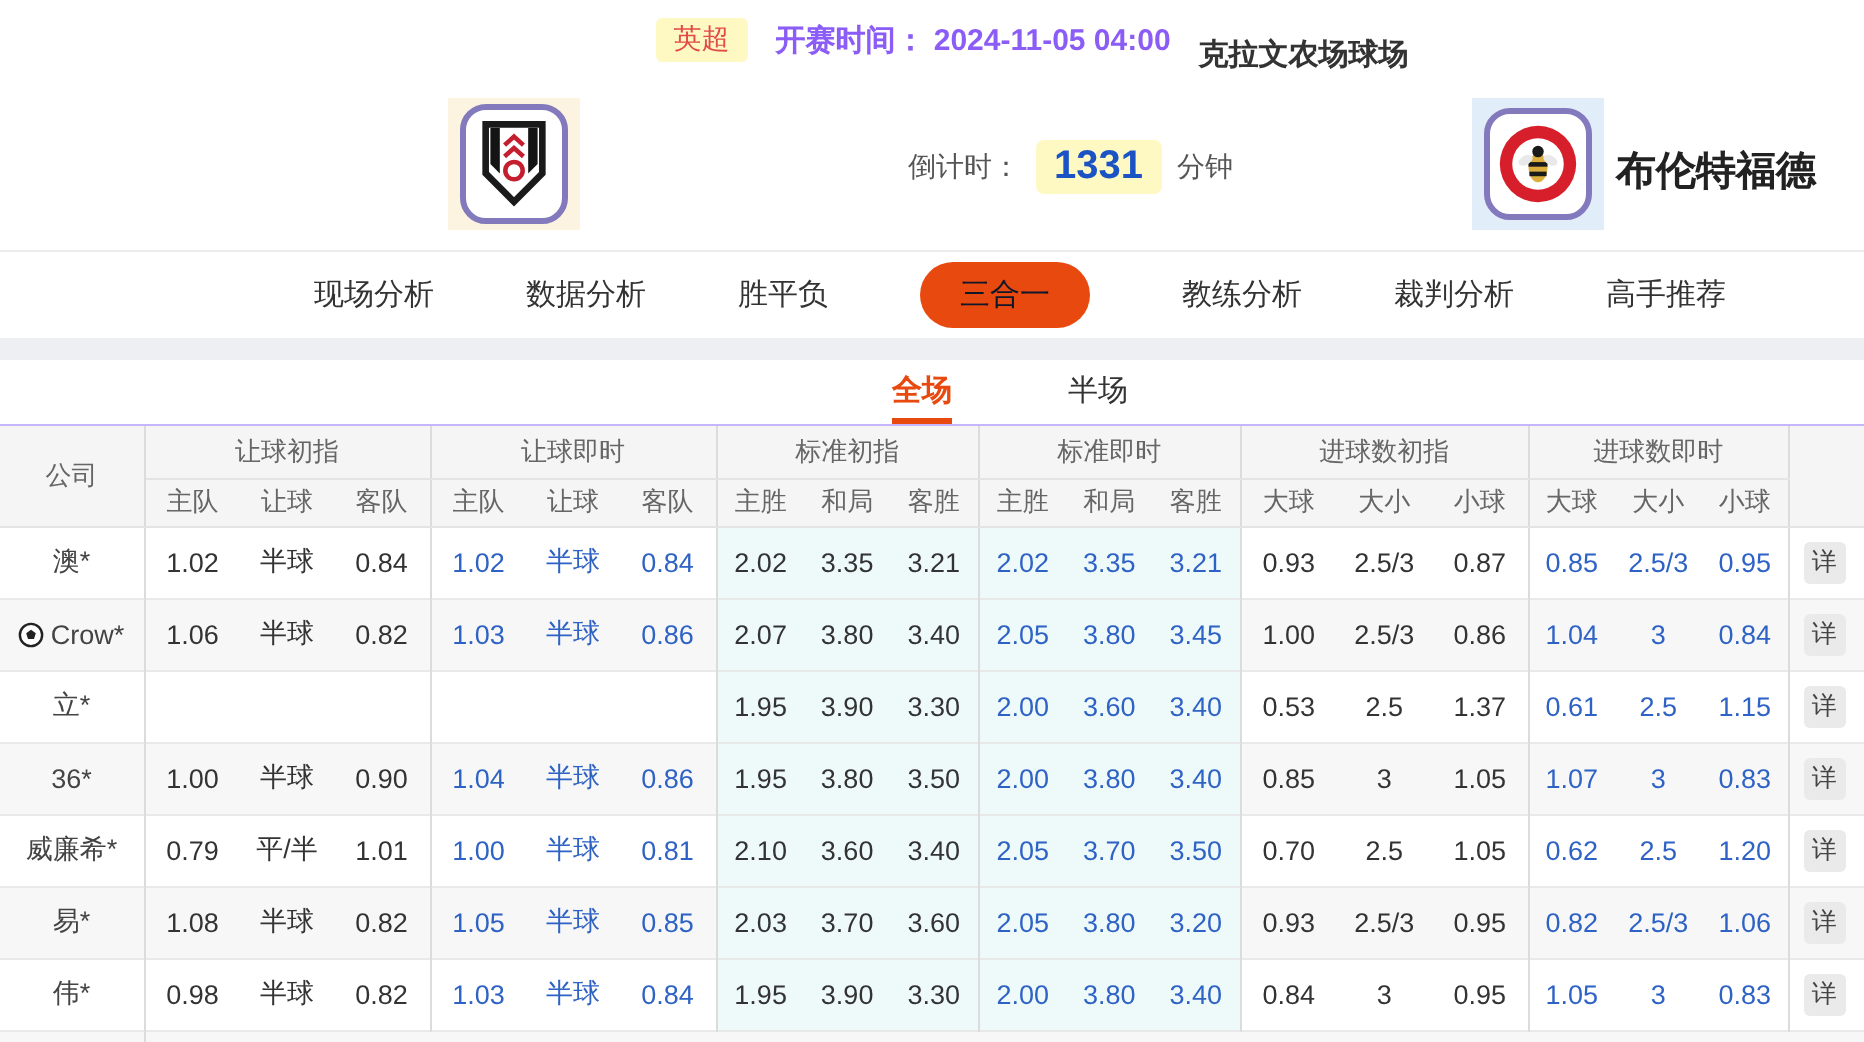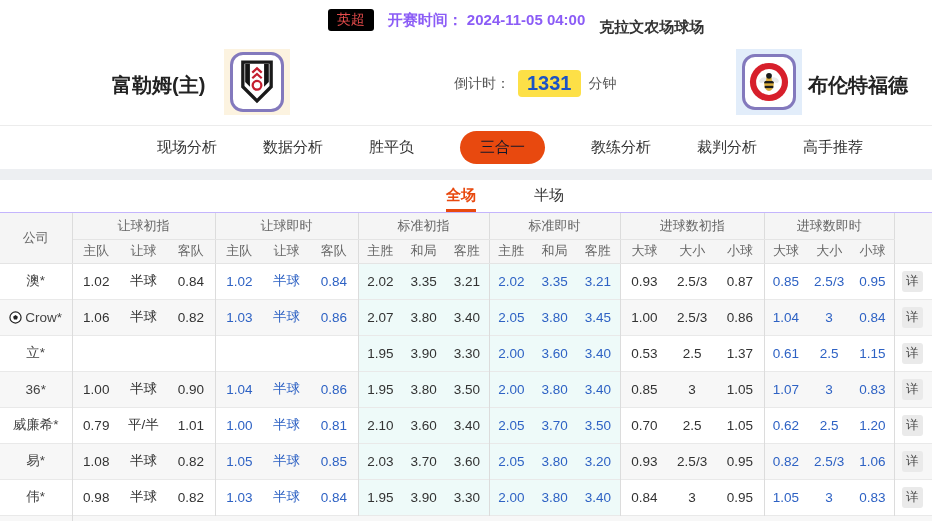--- a/index.html
+++ b/index.html
@@ -1,37 +1,37 @@
 <!DOCTYPE html>
 <html><head>
 <meta charset="utf-8">
 <style>
   * { margin:0; padding:0; box-sizing:border-box; }
   html,body { width:932px; height:521px; overflow:hidden; background:#fff;
     font-family:"Liberation Sans","DejaVu Sans",sans-serif; color:#333; }
   
   .topbar { height:40px; display:flex; align-items:center; justify-content:center;
     padding-left:100px; gap:14px; font-size:14px; background:#fff; }
-  .league-badge { background:#000000; color:#e34b4b; padding:2px 9px; border-radius:3px; font-size:14px; }
+  .league-badge { background:#fef9c3; color:#e34b4b; padding:2px 9px; border-radius:3px; font-size:14px; }
   .kickoff { font-weight:bold; color:#8b5cf6; font-size:15px; }
   .venue { color:#333; font-size:15px; font-weight:bold;margin-top:15px; }
   
   .teams { height:85px; position:relative; background:#fff; }
   .team-name { font-size:20px; font-weight:bold; color:#222; position:absolute; top:32px; }
   .home-name { left:112px; }
   .away-name { left:808px; }
   .tile { position:absolute; top:9px; width:66px; height:66px; display:flex; align-items:center; justify-content:center; }
   .home-tile { left:224px; background:#fcf3e0; }
   .away-tile { left:736px; background:#e2edfa; }
   .crest-box { width:54px; height:60px; background:#fff; border:3px solid #8379bd; border-radius:13px;
     display:flex; align-items:center; justify-content:center; }
   .away-tile .crest-box { height:56px; }
   .countdown { position:absolute; left:438px; top:30px; display:flex; align-items:center; gap:8px;margin-left:16px; }
   .cd-label,.cd-unit { font-size:14px; color:#555; }
-  .cd-value { background:#fde047; border-radius:4px; padding:2px 9px; color:#1b53c5; font-size:20px; font-weight:bold; }
+  .cd-value { background:#fef9c3; border-radius:4px; padding:2px 9px; color:#1b53c5; font-size:20px; font-weight:bold; }
   
   .nav { height:44px; border-top:1px solid #ececec; display:flex; align-items:center;
     justify-content:center; gap:46px; padding-left:88px;font-family:Liberation Serif, serif; }
   .nav-tab { font-size:15px; color:#333; font-weight:500; cursor:pointer; white-space:nowrap; }
   .nav-tab.active { background:#e8490f; color:#0f172a; border-radius:17px; padding:7px 20px; }
   .gap-strip { height:11px; background:#edeff2; }
   
   .subtabs { height:33px; display:flex; align-items:flex-end; justify-content:center; gap:58px;
     padding-left:78px; border-bottom:1px solid #c4b5fd; }
   .subtab { font-size:15px; color:#333; padding-bottom:7px; cursor:pointer; }
@@ -59,21 +59,20 @@
 </head>
 <body>
 
 <div class="topbar">
   <span class="league-badge">英超</span>
   <span class="kickoff">开赛时间： 2024-11-05 04:00</span>
   <span class="venue">克拉文农场球场</span>
 </div>
 
 <div class="teams">
-  <span class="team-name home-name">富勒姆(主)</span>
   <div class="tile home-tile">
     <div class="crest-box">
       <svg width="34" height="44" viewBox="0 0 36 46">
         <path d="M3 2 h30 v26 L18 43 3 28 Z" fill="#ffffff" stroke="#1a1a1a" stroke-width="3.5"></path>
         <path d="M5.5 4 h5 v24 l-5 -5 Z" fill="#141414"></path>
         <path d="M30.5 4 h-5 v24 l5 -5 Z" fill="#141414"></path>
         <path d="M13 13 L18 8.5 L23 13" fill="none" stroke="#c41e2f" stroke-width="2.4"></path>
         <path d="M13 19 L18 14.5 L23 19" fill="none" stroke="#c41e2f" stroke-width="2.4"></path>
         <circle cx="18" cy="26.5" r="4.6" fill="none" stroke="#c41e2f" stroke-width="2.4"></circle>
       </svg>

